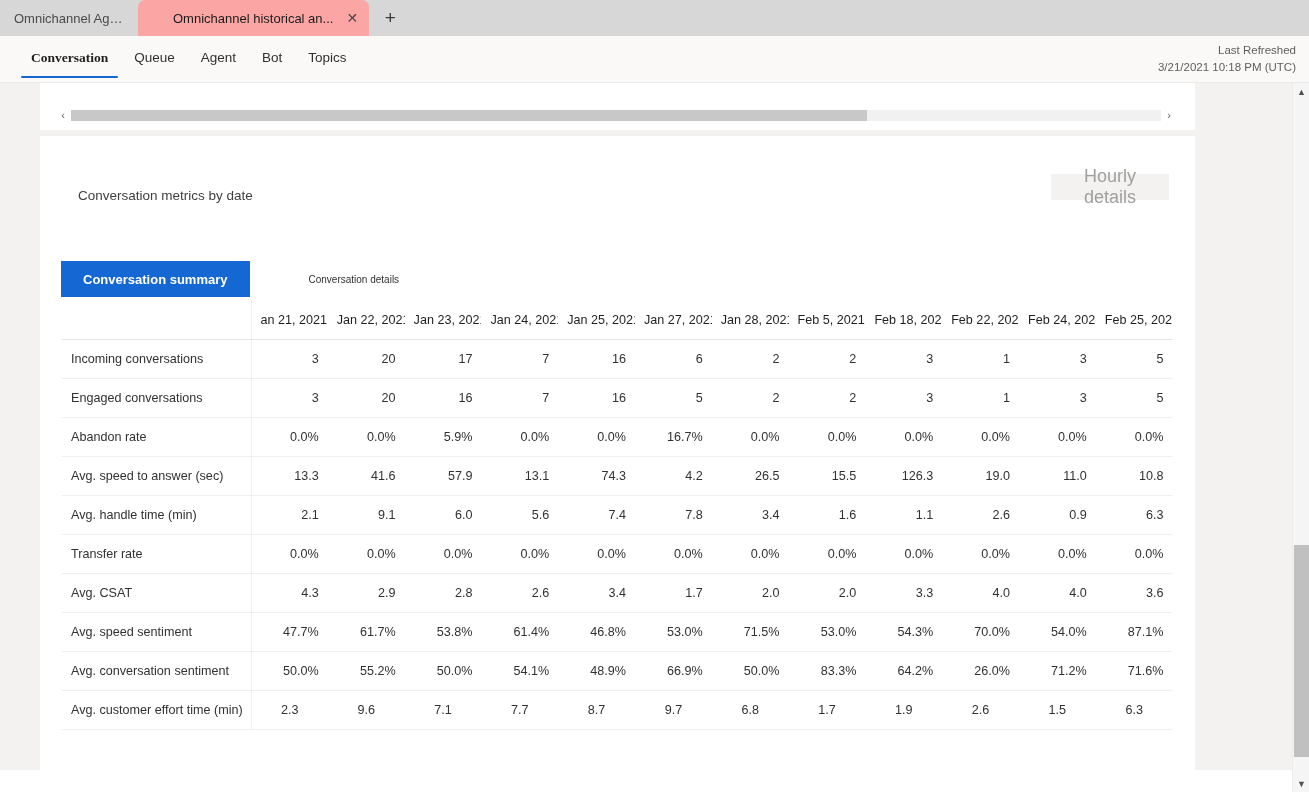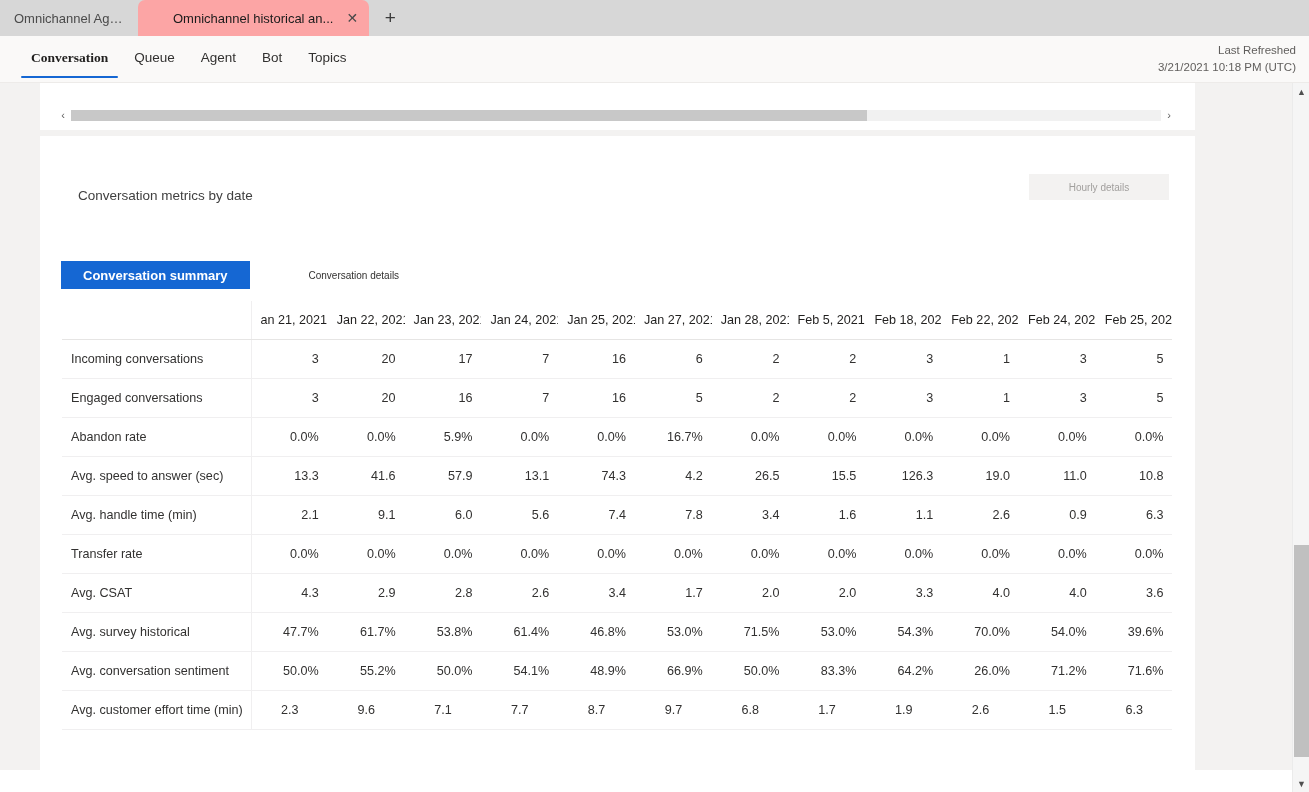--- a/index.html
+++ b/index.html
@@ -88,31 +88,31 @@
   .hs-track { flex: 1 1 auto; height: 11px; background: #f1f1f1; position: relative; }
   .hs-thumb { position: absolute; top: 0; height: 11px; background: #c8c8c8; }
 
   
   .sechead {
     position: absolute; left: 22px; top: 52px;
     font-size: 13.5px; color: #404040; margin-left: 16px;
   }
   .hourly {
     position: absolute; right: 26px; top: 38px;
-    width: 140px; height: 26px; background: #f3f2f1;
-    border: none; color: #a19f9d; font-size: 10px;
+    width: 118px; height: 26px; background: #f3f2f1;
+    border: none; color: #a19f9d; font-size: 18px;
     display: flex; align-items: center; justify-content: center;
     font-family: "Liberation Sans", sans-serif;
   }
 
   
   .pivots { position: absolute; left: 21px; top: 125px; display: flex; align-items: center; }
   .pivot-primary {
     background: #1567d3; color: #ffffff; font-size: 13px; font-weight: bold;
-    height: 28px; padding: 0 22px; display: flex; align-items: center;
+    height: 36px; padding: 0 22px; display: flex; align-items: center;
     justify-content: center; border: none;
     font-family: "Liberation Sans", sans-serif;
   }
   .pivot-secondary {
     color: #323130; font-size: 10px; height: 26px; padding: 0 18px;
     display: flex; align-items: center; margin-left: 41px;
     background: transparent; border: none;
     font-family: "Liberation Sans", sans-serif;
   }
 
@@ -329,33 +329,33 @@
               <td class="datecol">3.4</td>
               <td class="datecol">1.7</td>
               <td class="datecol">2.0</td>
               <td class="datecol">2.0</td>
               <td class="datecol">3.3</td>
               <td class="datecol">4.0</td>
               <td class="datecol">4.0</td>
               <td class="datecol">3.6</td>
             </tr>
             <tr>
-              <td class="metric-col">Avg. survey historical</td>
+              <td class="metric-col">Avg. speed sentiment</td>
               <td class="datecol">47.7%</td>
               <td class="datecol">61.7%</td>
               <td class="datecol">53.8%</td>
               <td class="datecol">61.4%</td>
               <td class="datecol">46.8%</td>
               <td class="datecol">53.0%</td>
               <td class="datecol">71.5%</td>
               <td class="datecol">53.0%</td>
               <td class="datecol">54.3%</td>
               <td class="datecol">70.0%</td>
               <td class="datecol">54.0%</td>
-              <td class="datecol">39.6%</td>
+              <td class="datecol">87.1%</td>
             </tr>
             <tr>
               <td class="metric-col">Avg. conversation sentiment</td>
               <td class="datecol">50.0%</td>
               <td class="datecol">55.2%</td>
               <td class="datecol">50.0%</td>
               <td class="datecol">54.1%</td>
               <td class="datecol">48.9%</td>
               <td class="datecol">66.9%</td>
               <td class="datecol">50.0%</td>

